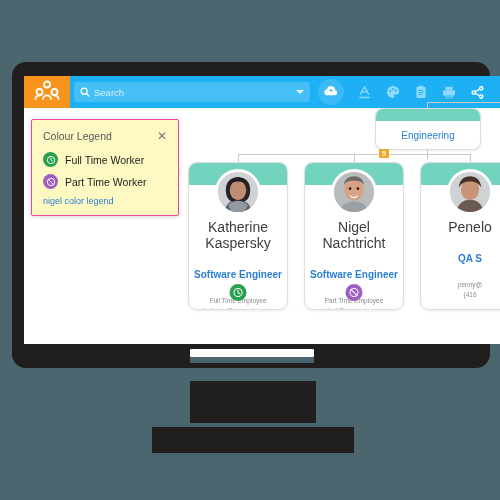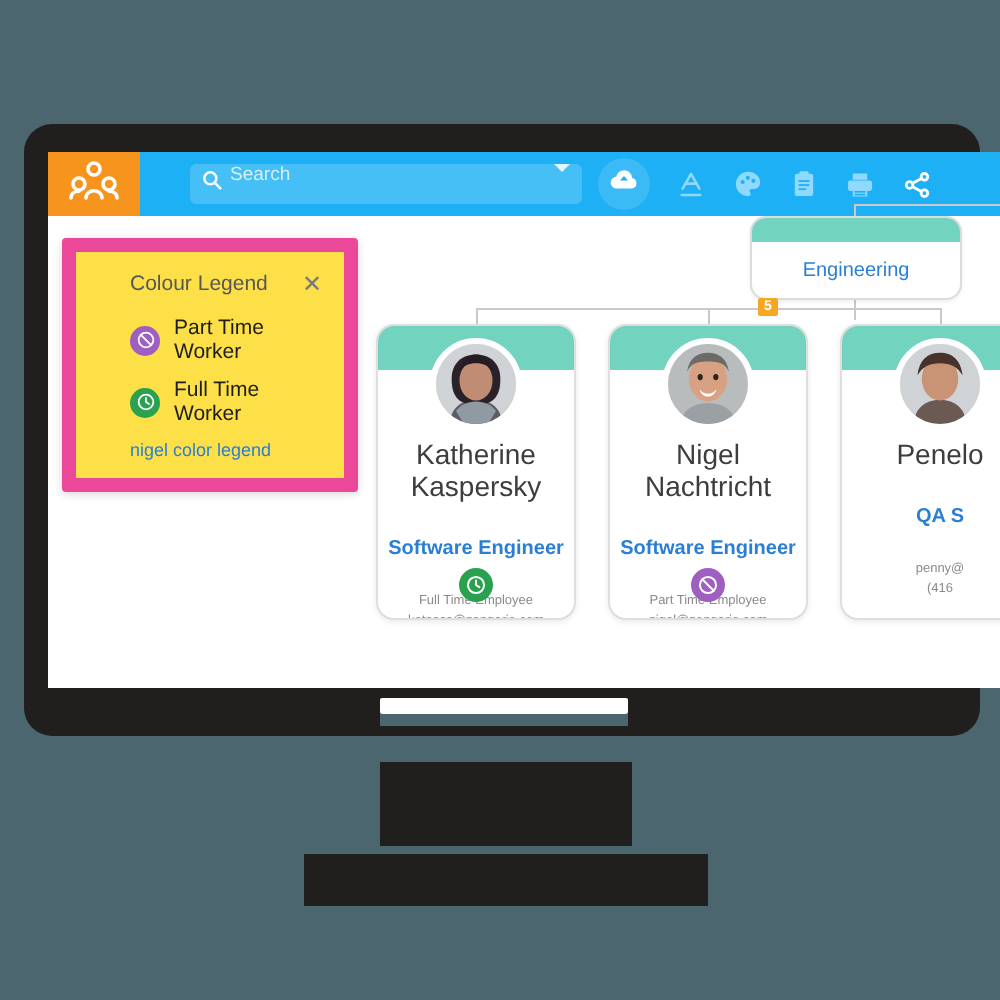--- a/index.html
+++ b/index.html
@@ -53,25 +53,25 @@
     background: #1eb0f5;
     display: flex; align-items: center;
   }
   .logo-tile {
     width: 46px; height: 32px;
     background: #f7941e;
     display: flex; align-items: center; justify-content: center;
     flex: 0 0 auto;
   }
   .search-box {
-    margin-left: 25px;
-    width: 196px; height: 20px;
+    margin-left: 4px;
+    width: 236px; height: 20px;
     background: rgba(255,255,255,0.18);
     border-radius: 3px;
-    display: flex; align-items: flex-start;
+    display: flex; align-items: center;
     padding: 0 6px;
     flex: 0 0 auto;
   }
   .search-input {
     border: 0; background: transparent; outline: none;
     color: #ffffff; font-size: 9.5px;
     font-family: "Liberation Sans", sans-serif;
     flex: 1; min-width: 0; margin-left: 4px;
   }
   .search-input::placeholder { color: rgba(255,255,255,0.78); }
@@ -88,25 +88,25 @@
     display: flex; align-items: center; justify-content: center;
     flex: 0 0 auto;
   }
   .tool-icons { display: flex; align-items: center; gap: 15px; margin-left: 14px; }
   .tool-ico { display: flex; align-items: center; justify-content: center; }
 
   
   .legend {
     position: absolute; left: 7px; top: 43px;
     width: 148px;
-    background: #fde047;
-    border: 7px solid #ec4899;
+    background: #fef9c3;
+    border: 1px solid #ec4899;
     border-radius: 2px;
     box-shadow: 0 1px 4px rgba(0,0,0,0.16);
-    padding: 10px 11px 9px 27px;
+    padding: 10px 11px 9px 11px;
     z-index: 6;
   }
   .legend-head {
     display: flex; align-items: flex-start; justify-content: space-between;
     margin-bottom: 10px;
   }
   .legend-title { font-size: 10.5px; color: #585858; }
   .legend-close { font-size: 12px; color: #7a7a7a; line-height: 1; cursor: pointer; }
   .legend-row { display: flex; align-items: center; gap: 7px; margin-bottom: 7px; }
   .legend-label { font-size: 10.5px; color: #1d1d1d; }
@@ -363,39 +363,39 @@
       </div>
     </div>
 
     <div class="legend">
       <div class="legend-head">
         <span class="legend-title">Colour Legend</span>
         <span class="legend-close">✕</span>
       </div>
 
       <div class="legend-row">
+        <span class="badge-circle badge-green">
+          <svg width="10" height="10" viewBox="0 0 12 12" fill="none" stroke="#ffffff" stroke-width="1.1">
+            <circle cx="6" cy="6" r="4.4"></circle>
+            <path d="M6 3.5V6l1.8 1.2" stroke-linecap="round"></path>
+          </svg>
+        </span>
+        <span class="legend-label">Full Time Worker</span>
+      </div>
+
+      <div class="legend-row">
         <span class="badge-circle badge-purple">
           <svg width="10" height="10" viewBox="0 0 12 12" fill="none" stroke="#ffffff" stroke-width="1.1">
             <circle cx="6" cy="6" r="4.4"></circle>
             <path d="M2.9 2.9l6.2 6.2" stroke-linecap="round"></path>
           </svg>
         </span>
         <span class="legend-label">Part Time Worker</span>
       </div>
 
-      <div class="legend-row">
-        <span class="badge-circle badge-green">
-          <svg width="10" height="10" viewBox="0 0 12 12" fill="none" stroke="#ffffff" stroke-width="1.1">
-            <circle cx="6" cy="6" r="4.4"></circle>
-            <path d="M6 3.5V6l1.8 1.2" stroke-linecap="round"></path>
-          </svg>
-        </span>
-        <span class="legend-label">Full Time Worker</span>
-      </div>
-
       <a class="legend-link" href="#">nigel color legend</a>
     </div>
 
   </div>
 
   <div class="chin-bar"></div>
   <div class="chin-bar-shadow"></div>
   <div class="stand-neck"></div>
   <div class="stand-base"></div>
 

